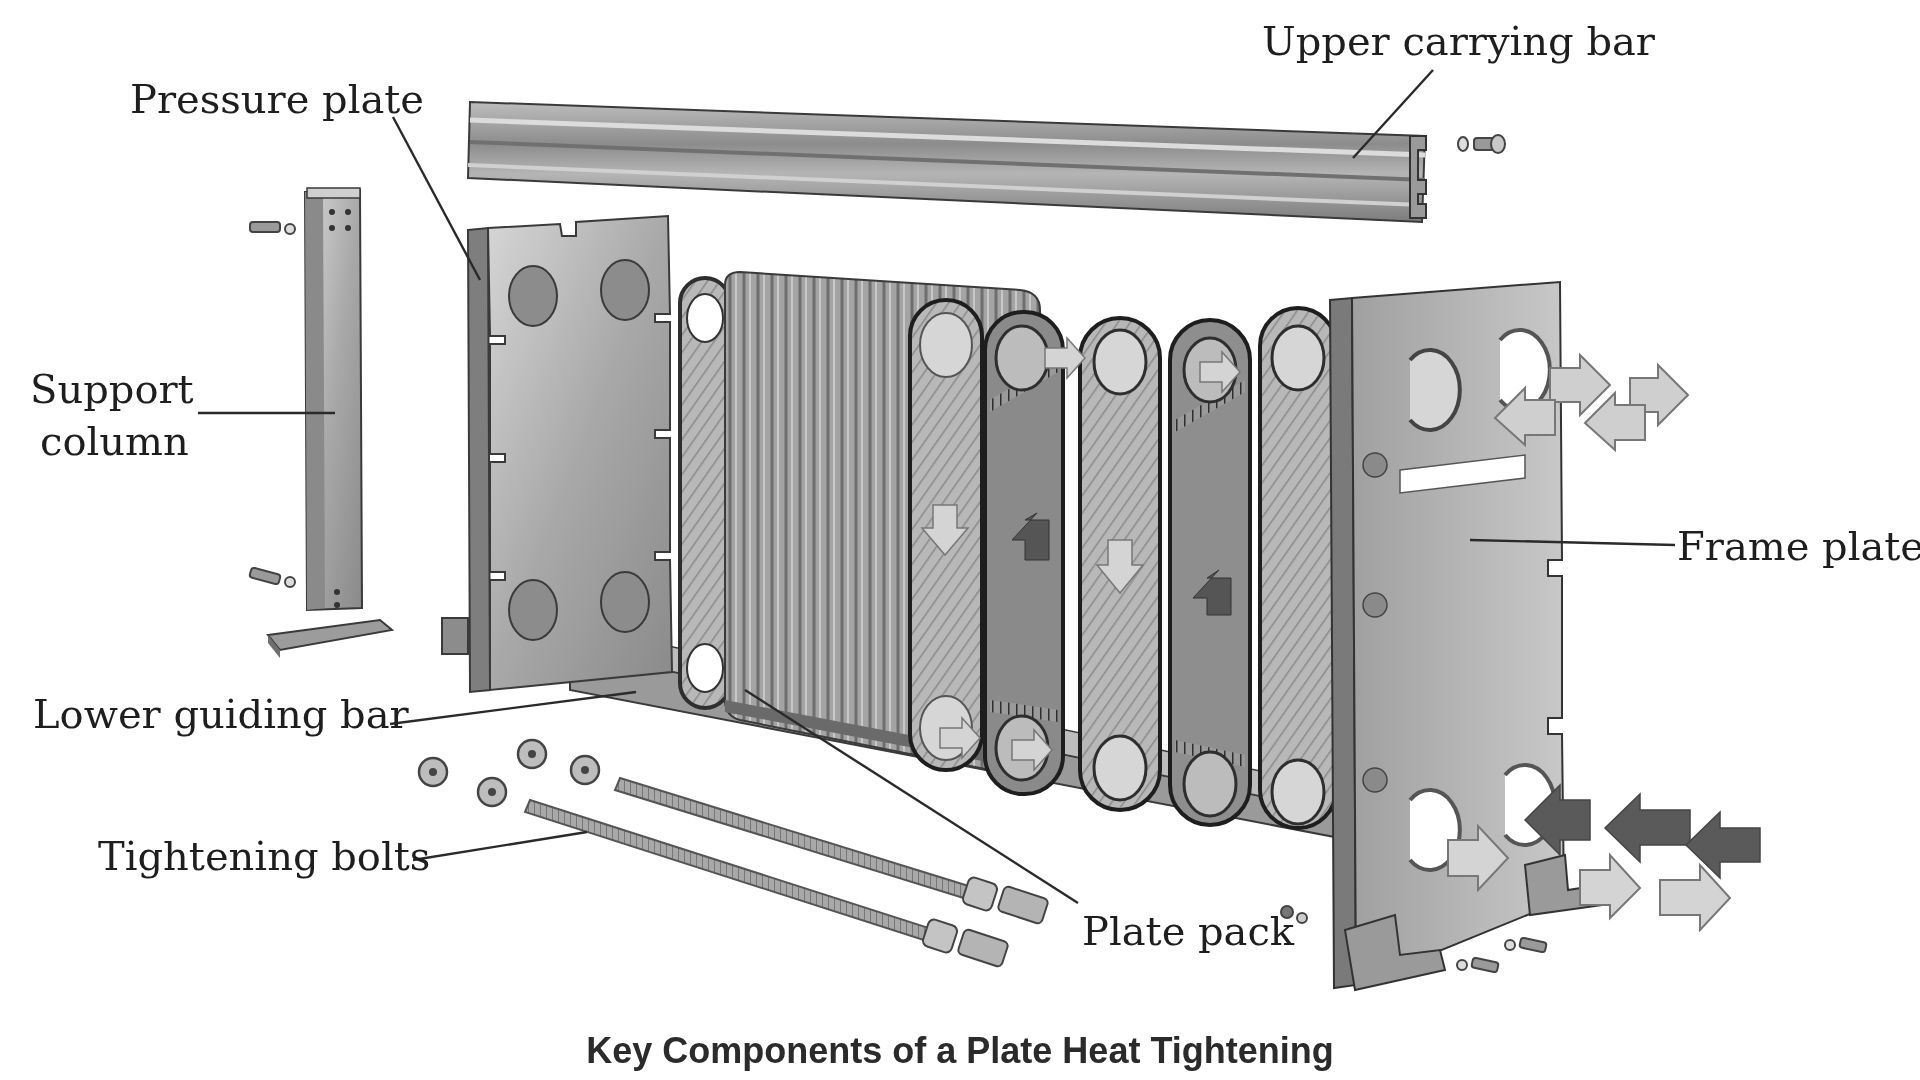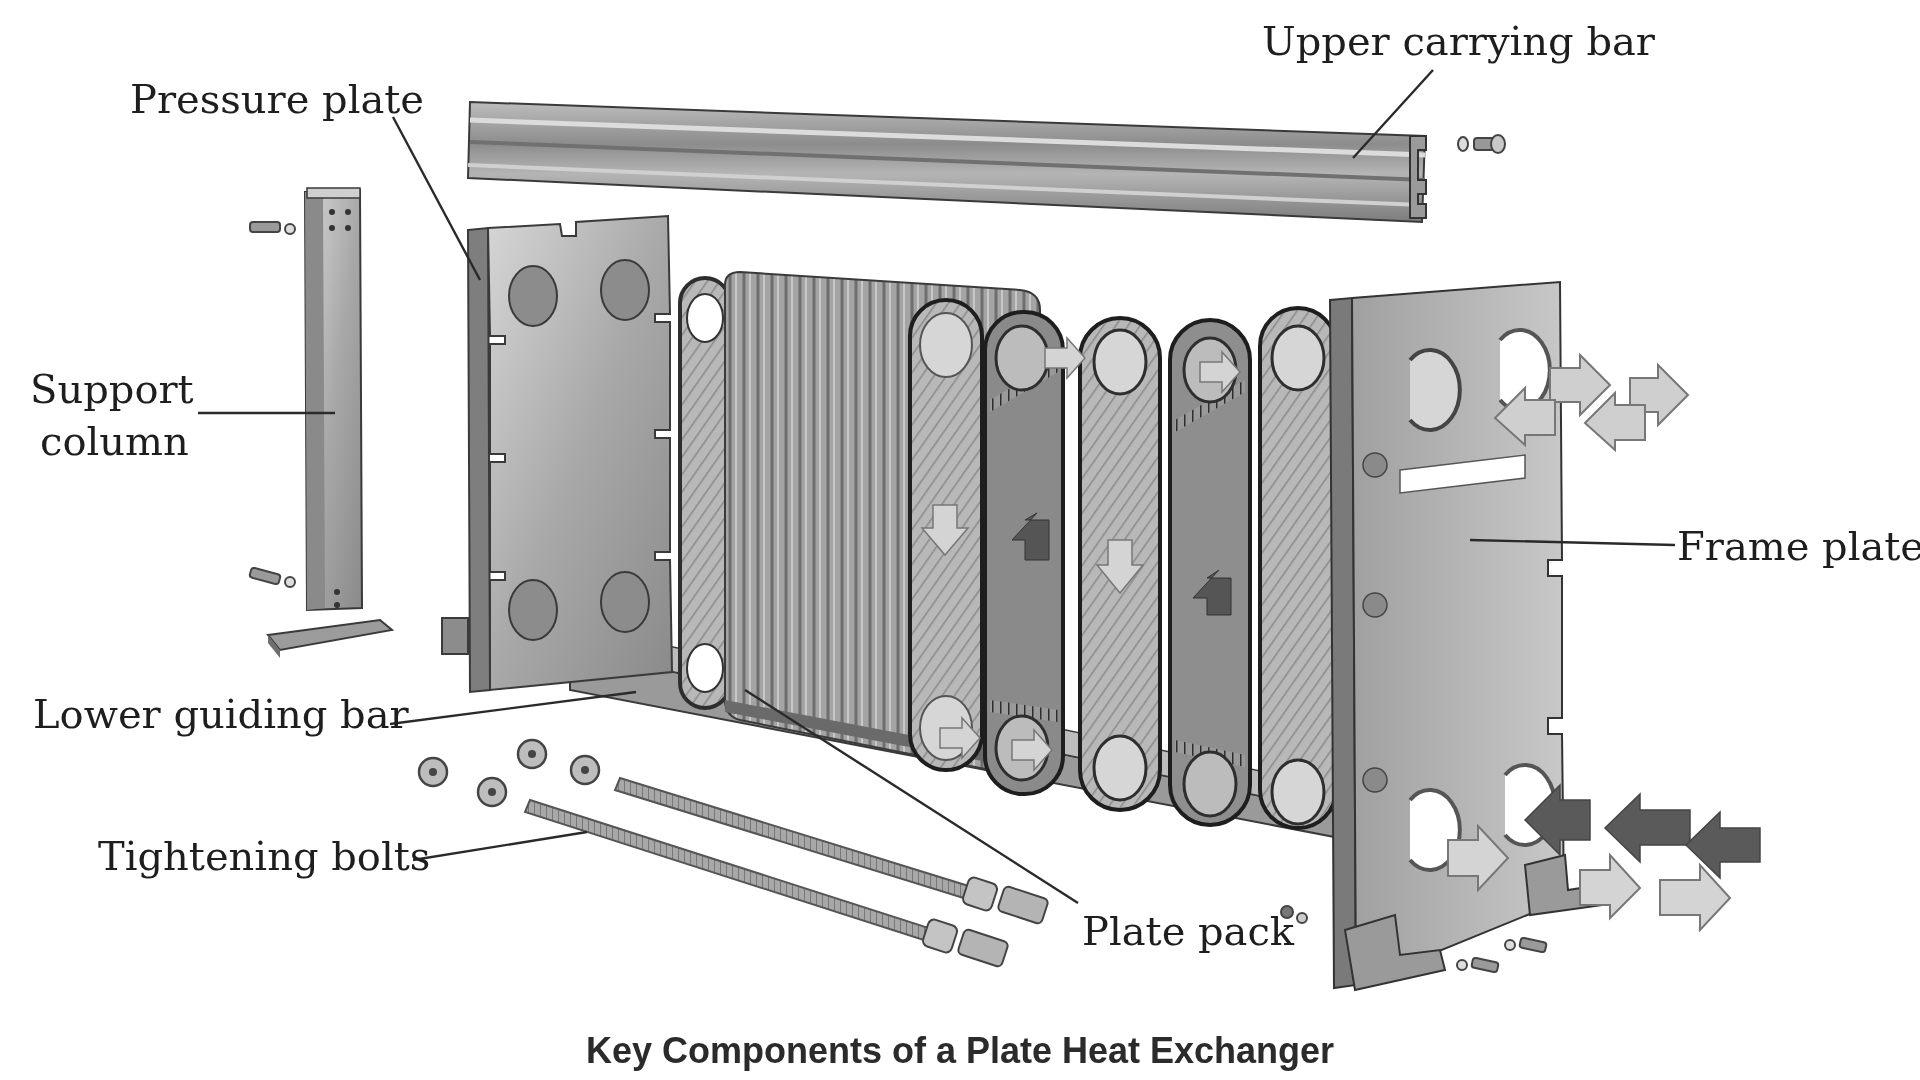--- a/index.html
+++ b/index.html
@@ -238,13 +238,13 @@
   <text class="label" x="130" y="113">Pressure plate</text>
   <text class="label" x="1262" y="55">Upper carrying bar</text>
   <text class="label" x="30" y="403">Support</text>
   <text class="label" x="40" y="455">column</text>
   <text class="label" x="1677" y="560">Frame plate</text>
   <text class="label" x="33" y="728">Lower guiding bar</text>
   <text class="label" x="98" y="870">Tightening bolts</text>
   <text class="label" x="1082" y="945">Plate pack</text>
 </svg>
 
-<div class="caption">Key Components of a Plate Heat Exchanger</div>
+<div class="caption">Key Components of a Plate Heat Tightening</div>
 
 </body></html>

